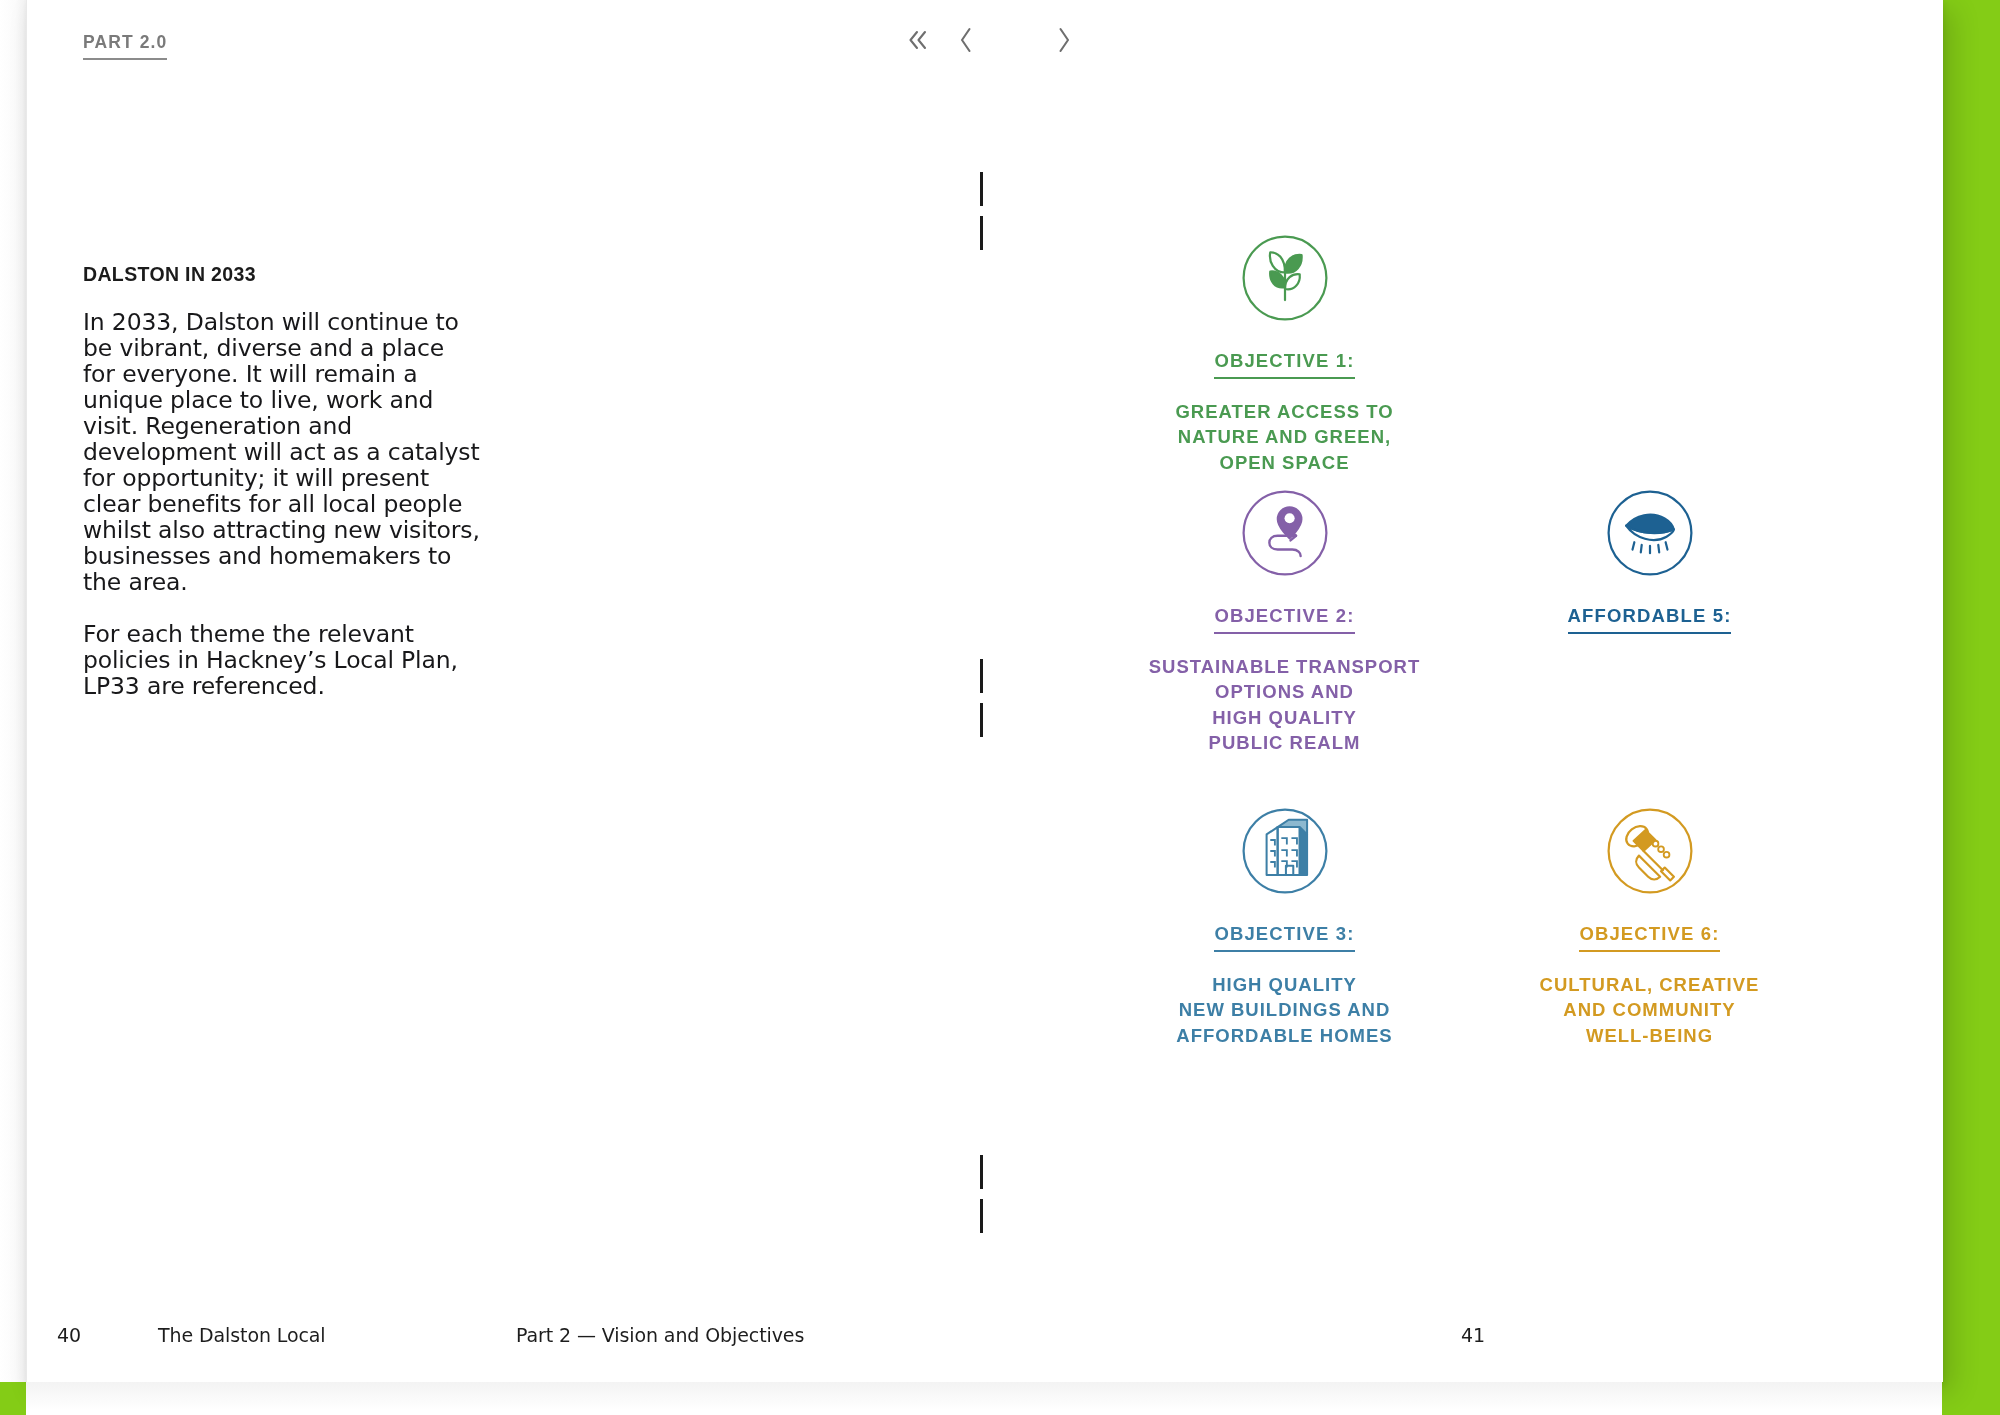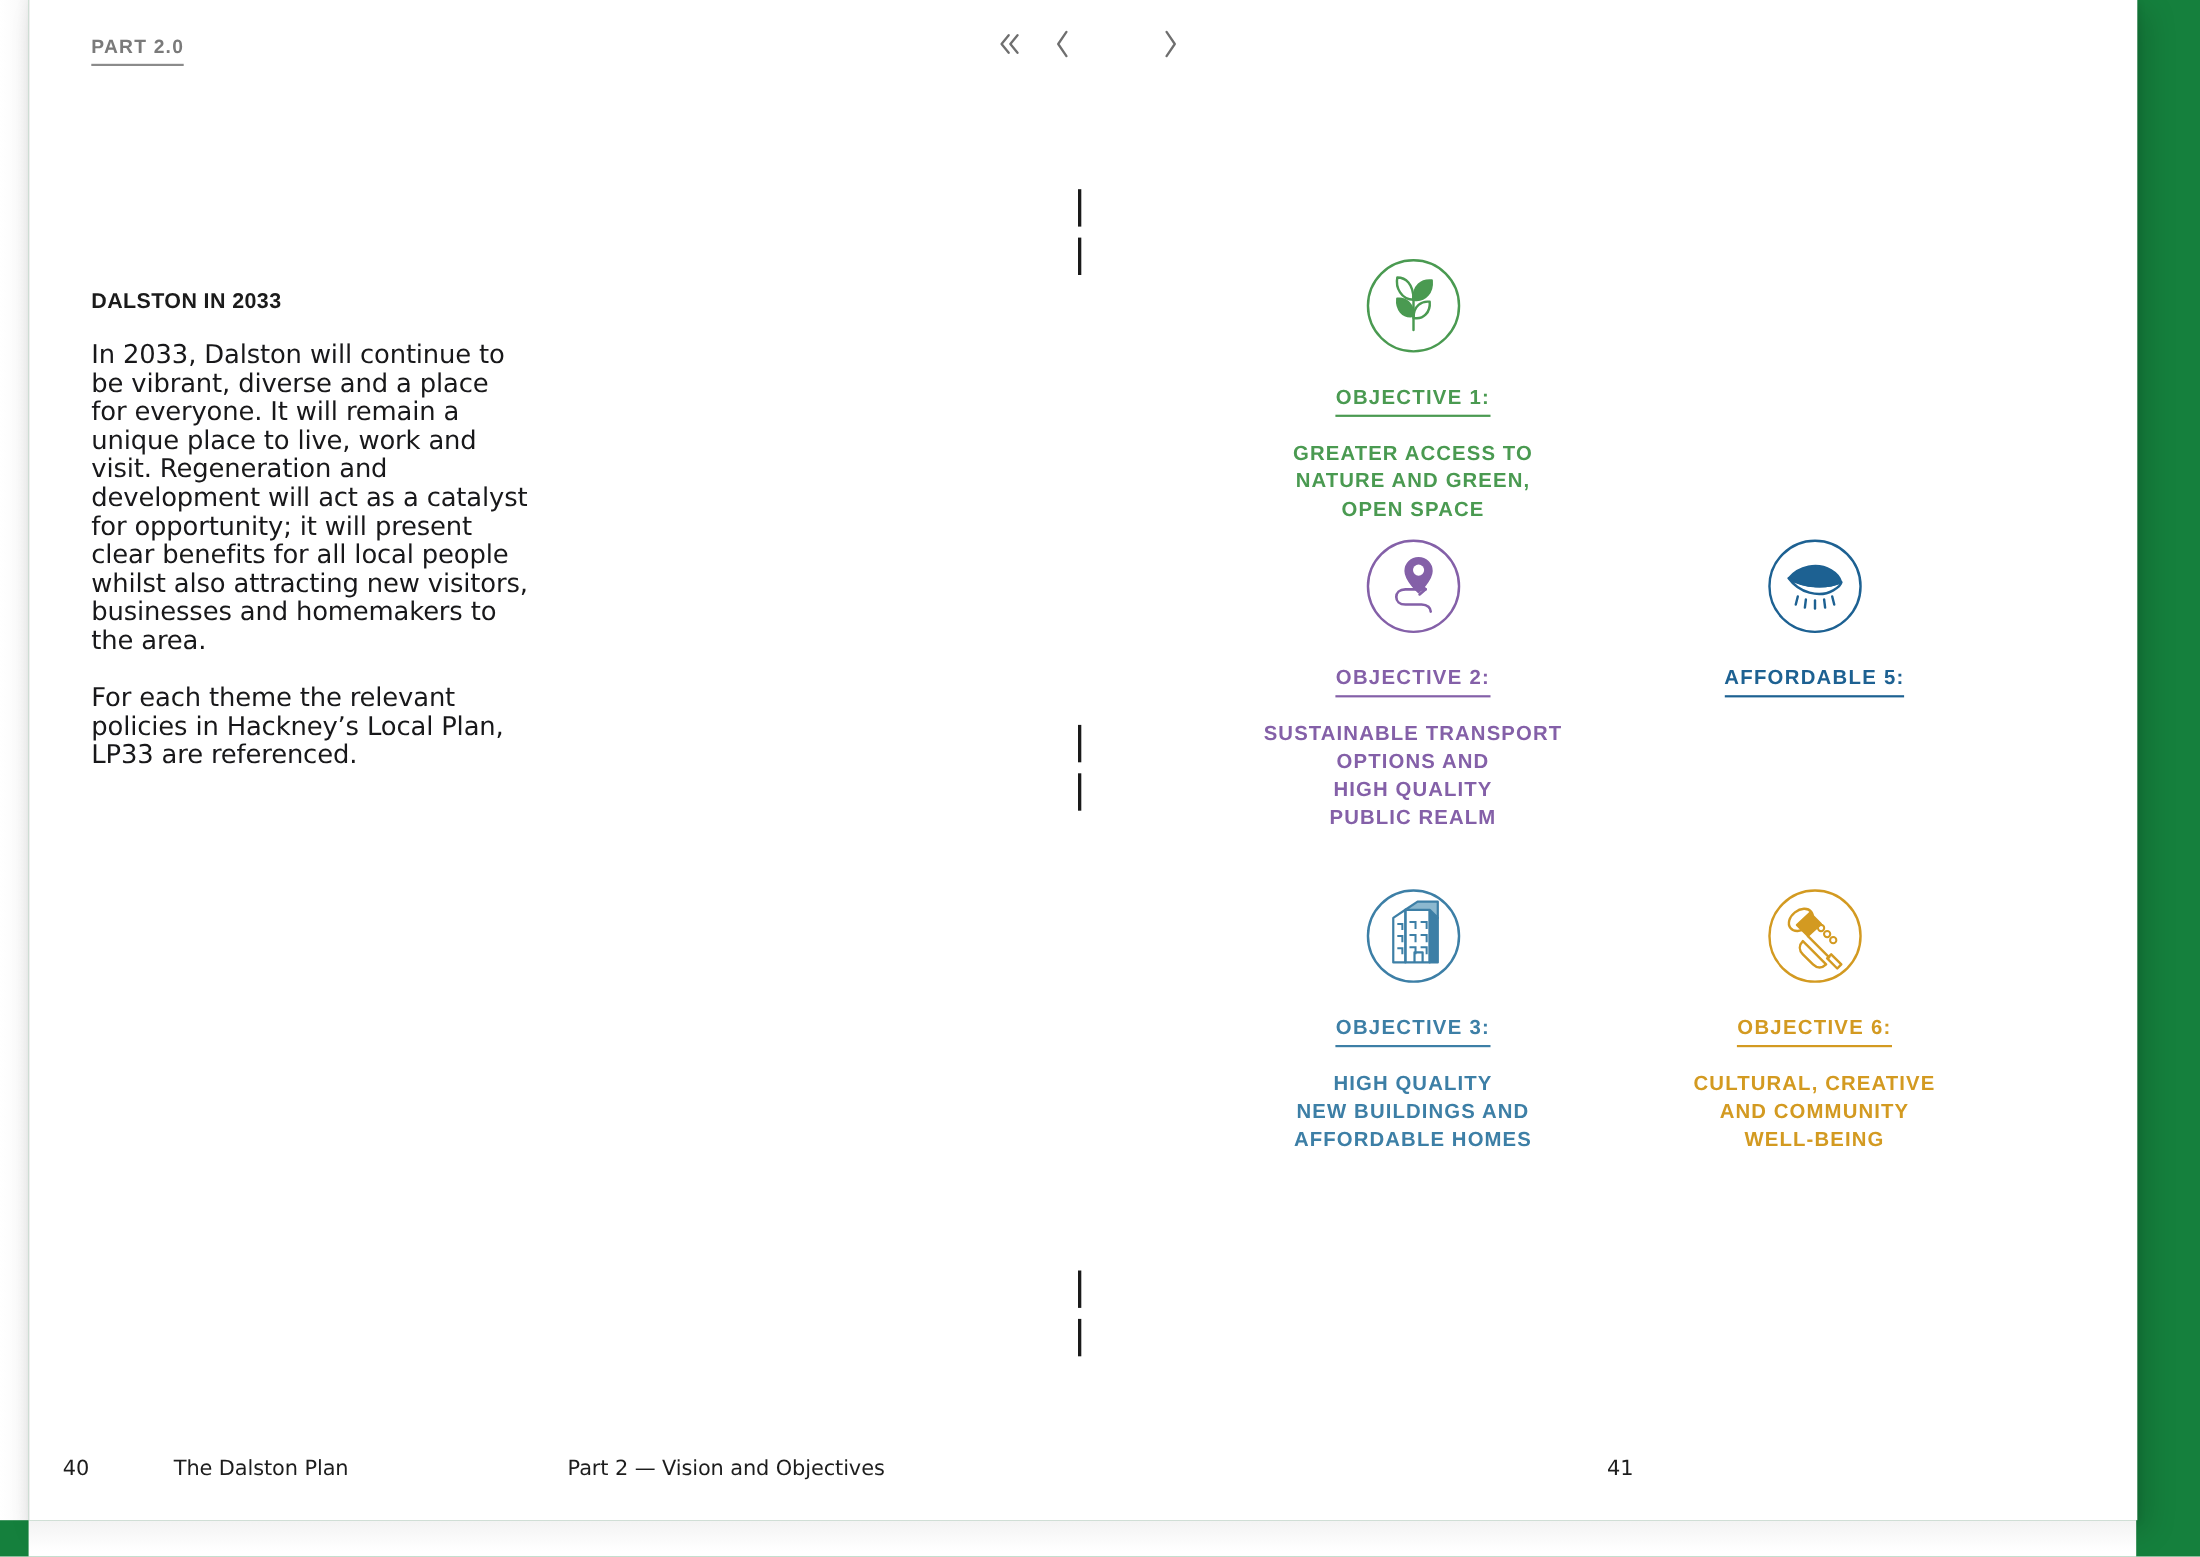--- a/index.html
+++ b/index.html
@@ -14,21 +14,21 @@
     overflow: hidden;
   }
 
   
   #spread {
     position: absolute;
     left: 0;
     top: 0;
     width: 2000px;
     height: 1415px;
-    background: #15803d;
+    background: #84cc16;
   }
   .sheet {
     position: absolute;
     left: 26px;
     top: 0px;
     width: 1916px;
     height: 1382px;
     background: #ffffff;
     box-shadow: 10px 10px 26px rgba(0,0,0,0.16),
                 2px 2px 6px rgba(0,0,0,0.07);
@@ -329,21 +329,21 @@
           <div class="obj-title" style="color:#d39a21;">CULTURAL, CREATIVE
 AND COMMUNITY
 WELL-BEING</div>
         </div>
       </div>
 
     </div>
 
     <div class="footer">
       <span class="foot-item foot-pg-left">40</span>
-      <span class="foot-item foot-book">The Dalston Plan</span>
+      <span class="foot-item foot-book">The Dalston Local</span>
       <span class="foot-item foot-section">Part 2 — Vision and Objectives</span>
       <span class="foot-item foot-pg-right">41</span>
     </div>
 
   </div>
 
   <div class="edge-shade-bottom"></div>
 
 </div>
 

